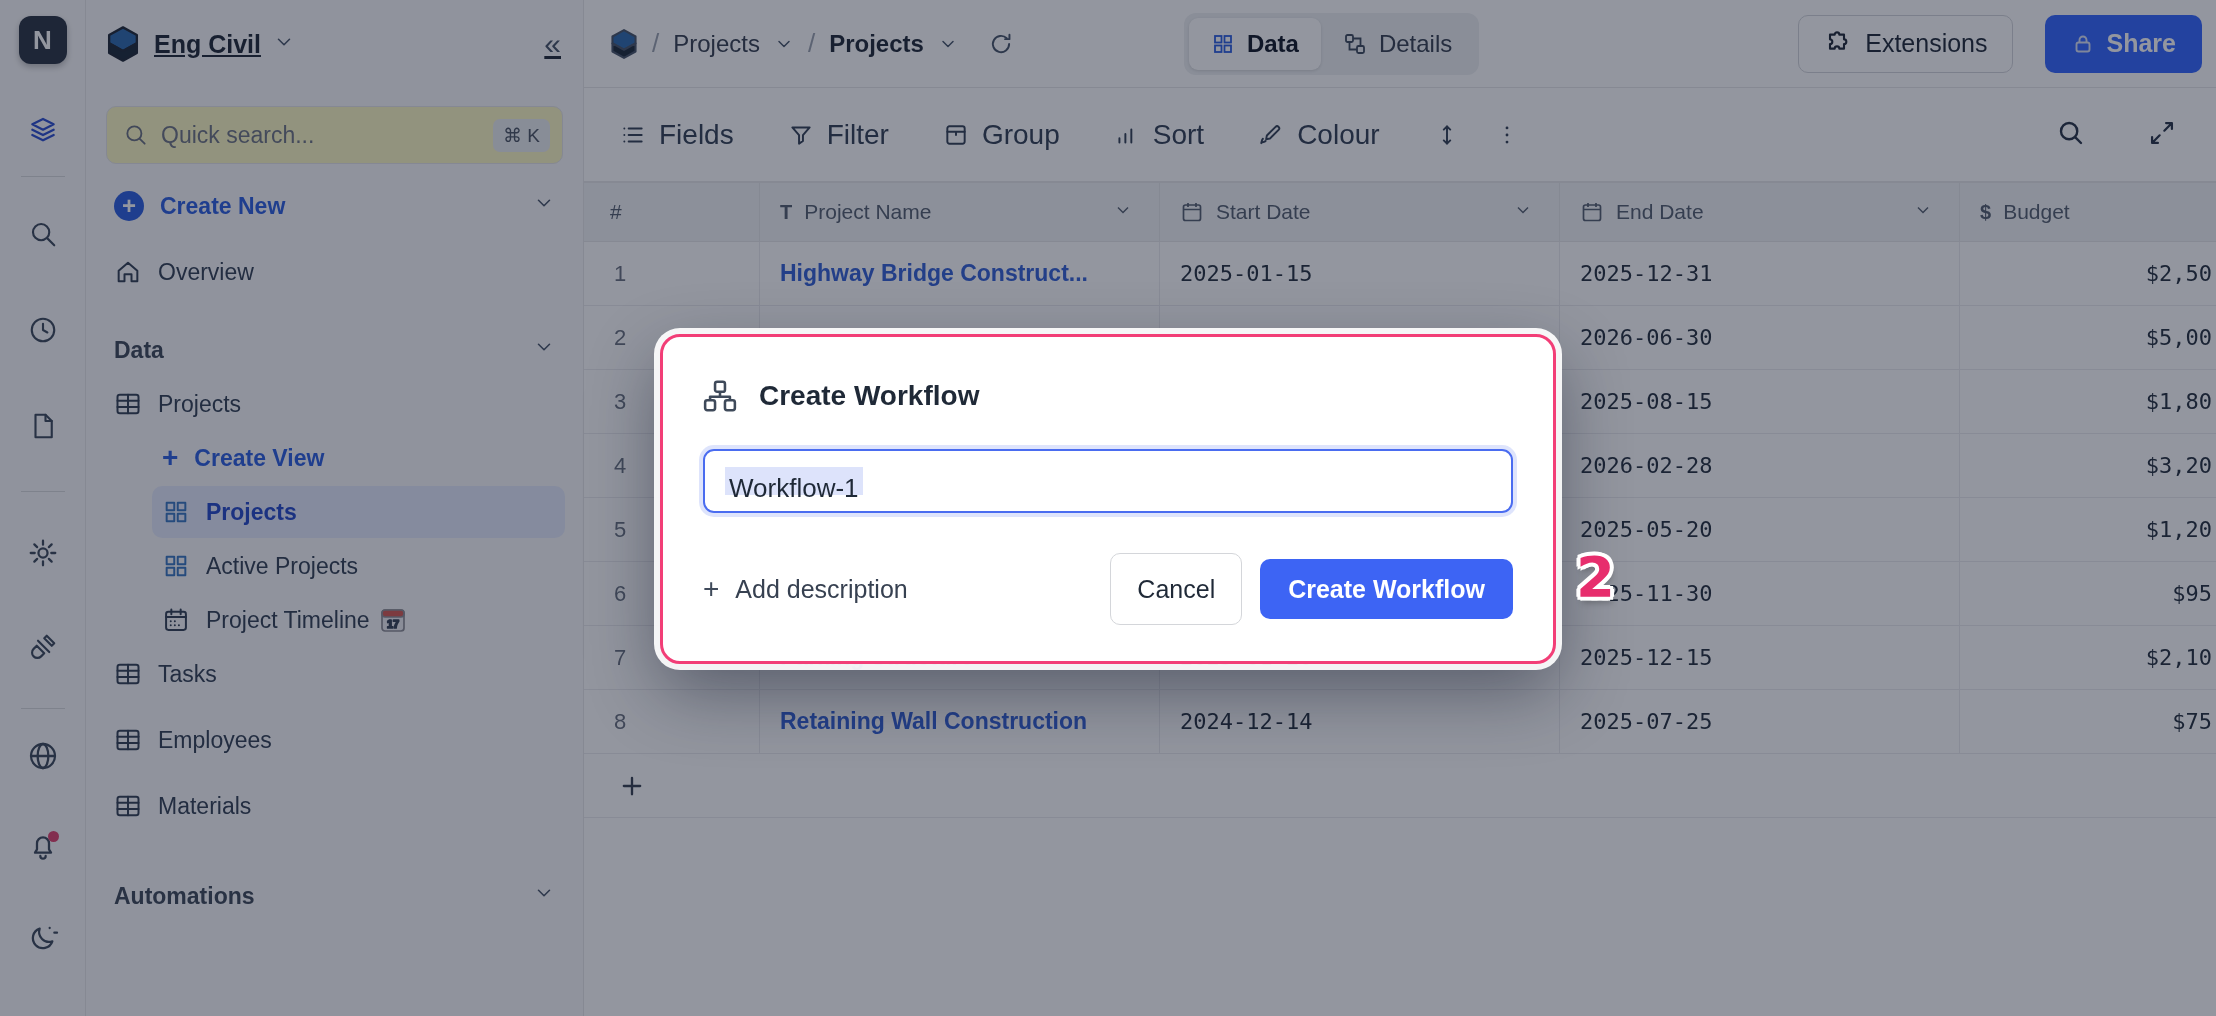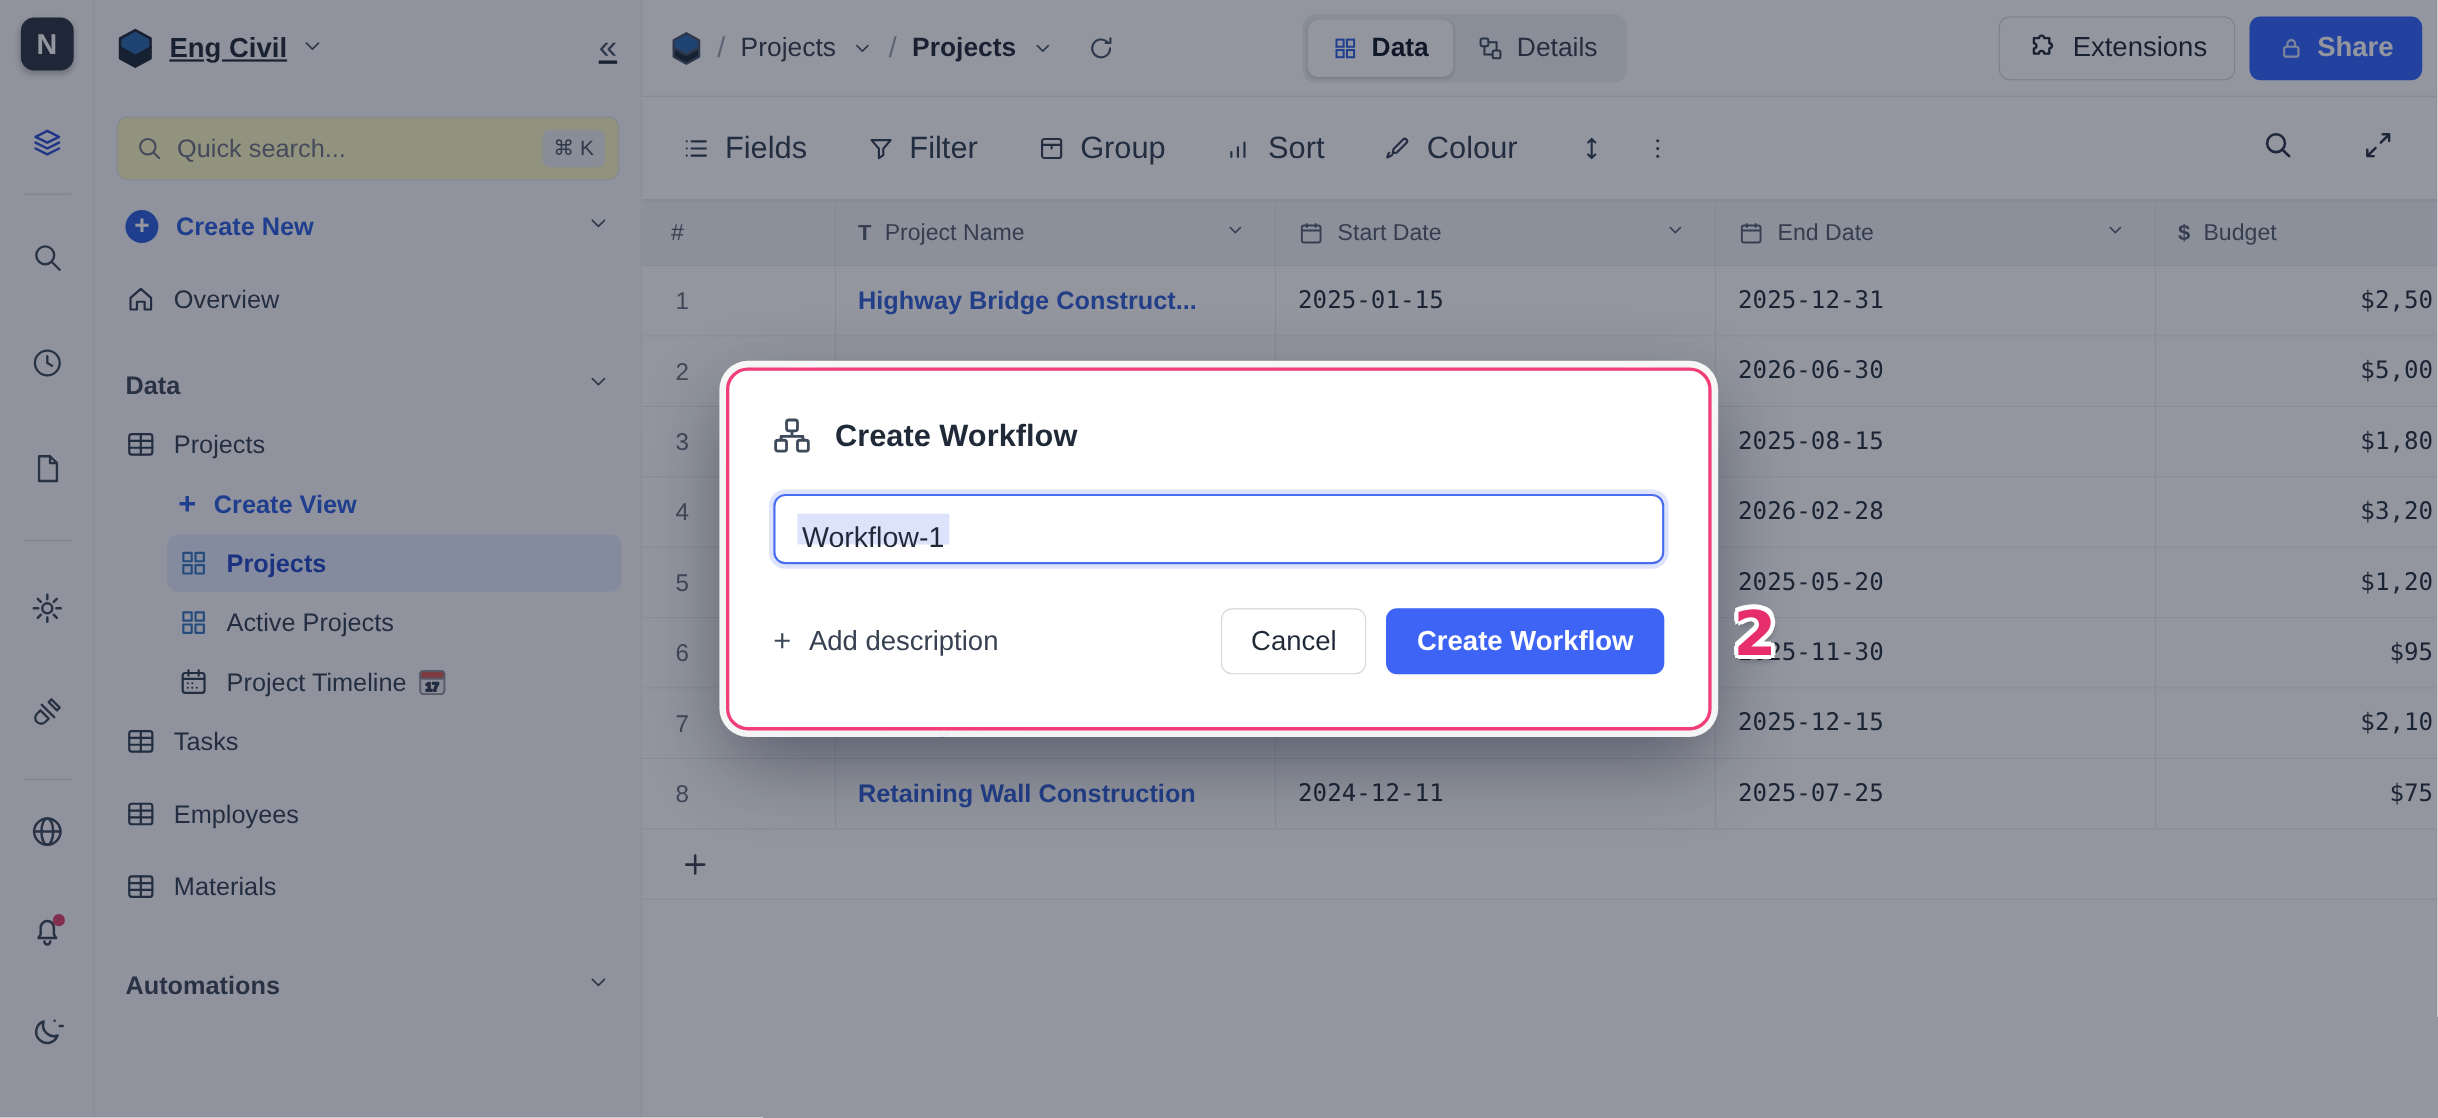--- a/index.html
+++ b/index.html
@@ -43,21 +43,21 @@
   .topbar { height:88px; border-bottom:1px solid #e8e8ea; display:flex; align-items:center; padding:0 14px 0 26px; }
   .crumb { display:flex; align-items:center; gap:14px; font-size:24px; color:#374151; }
   .crumb .sep { color:#9ca3af; font-size:26px; }
   .crumb .bold { font-weight:700; color:#1f2937; }
   .crumb svg { stroke:#475569; fill:none; stroke-width:1.8; stroke-linecap:round; stroke-linejoin:round; }
   .tabs { margin-left:170px; background:#eef0f2; border-radius:12px; padding:5px; display:flex; align-items:center; height:62px; }
   .tab { display:flex; align-items:center; gap:12px; padding:0 22px; height:52px; border-radius:9px; font-size:24px; color:#374151; cursor:pointer; }
   .tab.active { background:#fff; font-weight:600; color:#111827; box-shadow:0 1px 3px rgba(0,0,0,.12); }
   .tab svg { stroke:#3d4a5c; fill:none; stroke-width:1.8; }
   .tab.active svg { stroke:#2d5fe0; }
-  .top-actions { margin-left:auto; display:flex; align-items:center; gap:13px; }
+  .top-actions { margin-left:auto; display:flex; align-items:center; gap:32px; }
   .btn-ext { display:flex; align-items:center; gap:14px; height:58px; padding:0 24px; border:1px solid #d4d6da; border-radius:10px; background:#fff; font-size:25px; color:#1f2937; cursor:pointer; }
   .btn-share { display:flex; align-items:center; gap:12px; height:58px; padding:0 26px; border-radius:10px; background:#3366ff; color:#fff; font-size:25px; font-weight:600; cursor:pointer; }
   .btn-ext svg { stroke:#1f2937; fill:none; stroke-width:1.8; stroke-linejoin:round; }
   .btn-share svg { stroke:#dbe3f8; fill:none; stroke-width:1.9; }
 
   .toolbar { height:94px; border-bottom:1px solid #e8e8ea; display:flex; align-items:center; padding:0 40px 0 36px; }
   .titem { display:flex; align-items:center; gap:13px; font-size:28px; color:#334155; margin-right:54px; cursor:pointer; }
   .titem svg { stroke:#334155; fill:none; stroke-width:1.8; stroke-linecap:round; stroke-linejoin:round; }
   .t-right { margin-left:auto; display:flex; align-items:center; gap:62px; }
   .t-ic { color:#283447; cursor:pointer; }
@@ -85,21 +85,21 @@
   .modal { position:absolute; left:660px; top:334px; width:896px; height:330px; background:#fff; border:3px solid #f23e77; border-radius:20px; z-index:60; box-shadow:0 0 0 6px rgba(255,255,255,.92), 0 26px 70px rgba(15,23,42,.45); padding:42px 40px 0 40px; }
   .m-head { display:flex; align-items:center; gap:22px; }
   .m-title { font-size:28px; font-weight:700; color:#1f2937; }
   .m-head svg { stroke:#3f4a5a; fill:none; stroke-width:1.8; stroke-linejoin:round; }
   .m-input { margin-top:36px; height:64px; border:2px solid #4a6cf0; border-radius:11px; box-shadow:0 0 0 4px rgba(74,108,240,.18); display:flex; padding:16px 20px; cursor:text; }
   .m-input .val { font-size:26px; color:#1f2937; background:#dde3fb; padding:6px 4px; }
   .m-foot { margin-top:40px; display:flex; align-items:center; }
   .add-desc { display:flex; align-items:center; gap:16px; font-size:25px; color:#374151; cursor:pointer; }
   .add-desc .pl { font-size:28px; color:#3f4a5a; }
   .m-btns { margin-left:auto; display:flex; align-items:center; gap:18px; }
-  .btn-cancel { height:60px; padding:0 26px; background:#fff; border:1px solid #d4d6da; border-radius:10px; font-size:25px; color:#1f2937; cursor:pointer; }
+  .btn-cancel { height:72px; padding:0 26px; background:#fff; border:1px solid #d4d6da; border-radius:10px; font-size:25px; color:#1f2937; cursor:pointer; }
   .btn-primary { height:60px; padding:0 28px; background:#3d64f4; border:none; border-radius:10px; font-size:25px; font-weight:600; color:#fff; cursor:pointer; }
   .marker { position:absolute; left:1576px; top:544px; z-index:70; font-size:56px; font-weight:800; color:#e72e6d; font-family:"DejaVu Sans", sans-serif;
     text-shadow:-3px -3px 0 #fff,3px -3px 0 #fff,-3px 3px 0 #fff,3px 3px 0 #fff,0 -4px 0 #fff,0 4px 0 #fff,-4px 0 0 #fff,4px 0 0 #fff,2px 6px 6px rgba(0,0,0,.25); }
 </style>
 </head>
 <body>
 
 <div class="app">
 
   <div class="rail">
@@ -507,21 +507,21 @@
             <div class="c c-date">2025-01-20</div>
             <div class="c c-date">2025-12-15</div>
             <div class="c c-budget">$2,10</div>
           </div>
 
           <div class="trow">
             <div class="c c-num">8</div>
             <div class="c c-name">
               <span class="link">Retaining Wall Construction</span>
             </div>
-            <div class="c c-date">2024-12-11</div>
+            <div class="c c-date">2024-12-14</div>
             <div class="c c-date">2025-07-25</div>
             <div class="c c-budget">$75</div>
           </div>
         </div>
 
       <div class="addrow">
         <svg width="28" height="28" viewBox="0 0 24 24">
             <path d="M12 5v14M5 12h14"></path>
           </svg>
       </div>

